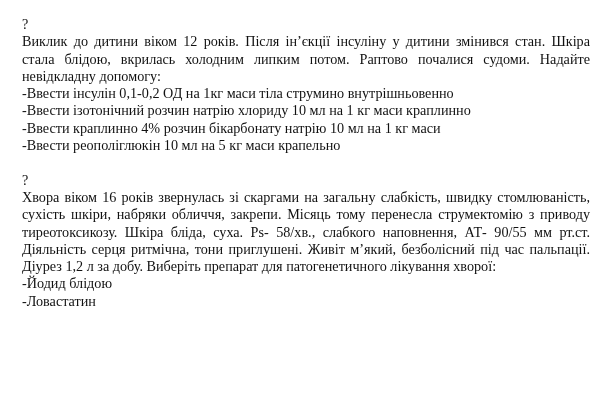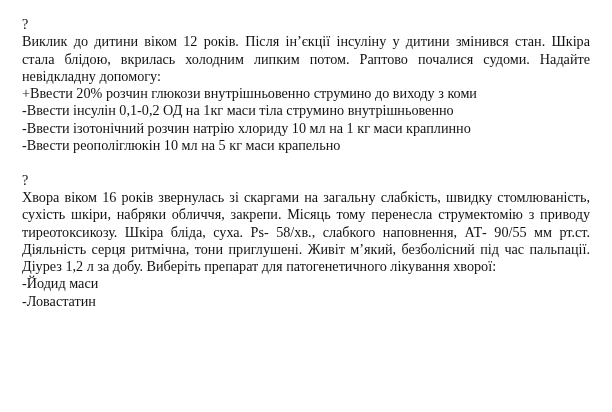--- a/index.html
+++ b/index.html
@@ -33,26 +33,26 @@
     .opt { display: block; white-space: nowrap; }
   </style>
 </head>
 <body>
 
 <div class="page">
 
   <div class="block">
     <span class="marker">?</span>
     <span class="stem">Виклик  до дитини віком 12 років. Після ін’єкції інсуліну у дитини змінився стан. Шкіра стала блідою, вкрилась холодним липким потом. Раптово почалися судоми. Надайте невідкладну допомогу:</span>
-    <span class="opt">+Ввести 20% розчин глюкози внутрішньовенно струмино до виходу з коми</span>
     <span class="opt">-Ввести інсулін 0,1-0,2 ОД на 1кг маси тіла струмино внутрішньовенно</span>
     <span class="opt">-Ввести ізотонічний розчин натрію хлориду 10 мл на 1 кг маси краплинно</span>
+    <span class="opt">-Ввести краплинно 4% розчин бікарбонату натрію 10 мл на 1 кг маси</span>
     <span class="opt">-Ввести реополіглюкін 10 мл на 5 кг маси крапельно</span>
   </div>
 
   <div class="block">
     <span class="marker">?</span>
     <span class="stem">Хвора віком 16 років звернулась зі скаргами на загальну слабкість, швидку стомлюваність, сухість шкіри, набряки обличчя, закрепи. Місяць тому перенесла струмектомію з приводу тиреотоксикозу. Шкіра бліда, суха. Ps- 58/хв., слабкого наповнення, АТ- 90/55 мм рт.ст. Діяльність серця ритмічна, тони приглушені. Живіт м’який, безболісний під час пальпації. Діурез 1,2 л за добу. Виберіть препарат для патогенетичного лікування хворої:</span>
-    <span class="opt">-Йодид маси</span>
+    <span class="opt">-Йодид блідою</span>
     <span class="opt">-Ловастатин</span>
   </div>
 
 </div>
 
 </body></html>

